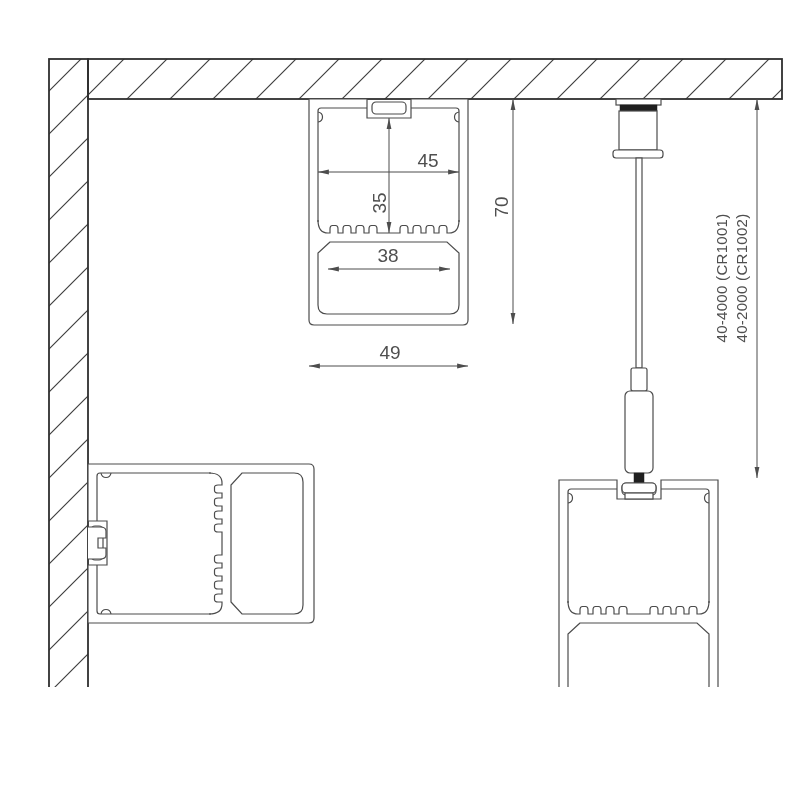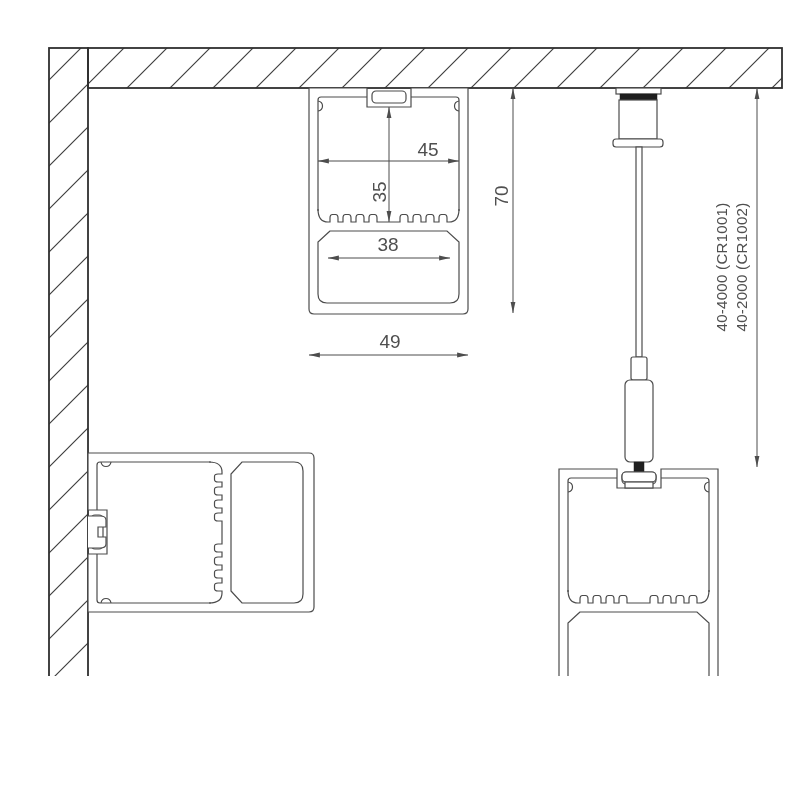--- a/index.html
+++ b/index.html
@@ -1,16 +1,16 @@
 <!DOCTYPE html>
 <html><head>
 <meta charset="utf-8">
 <style>
   html,body{margin:0;padding:0;background:#fff;}
-  .stage{width:800px;height:676px;position:relative;background:#fff;overflow:hidden;}
+  .stage{width:800px;height:676px;position:relative;background:#fff;overflow:hidden;margin-top:11px;}
   svg{display:block;}
   .ink{stroke:#4c4c4c;stroke-width:1.2;fill:none;}
   .inkw{stroke:#4c4c4c;stroke-width:1.2;fill:#fff;}
   .hatchfill{fill:url(#hatch);stroke:#2f2f2f;stroke-width:1.8;}
   .dim{stroke:#4d4d4d;stroke-width:1;fill:none;}
   .dark{fill:#1f1f1f;stroke:#1f1f1f;stroke-width:0.5;}
   text{font-family:"Liberation Sans","DejaVu Sans",sans-serif;fill:#4f4f4f;}
   .num{font-size:19px;}
   .code{font-size:15px;letter-spacing:0.3px;}
 </style>

